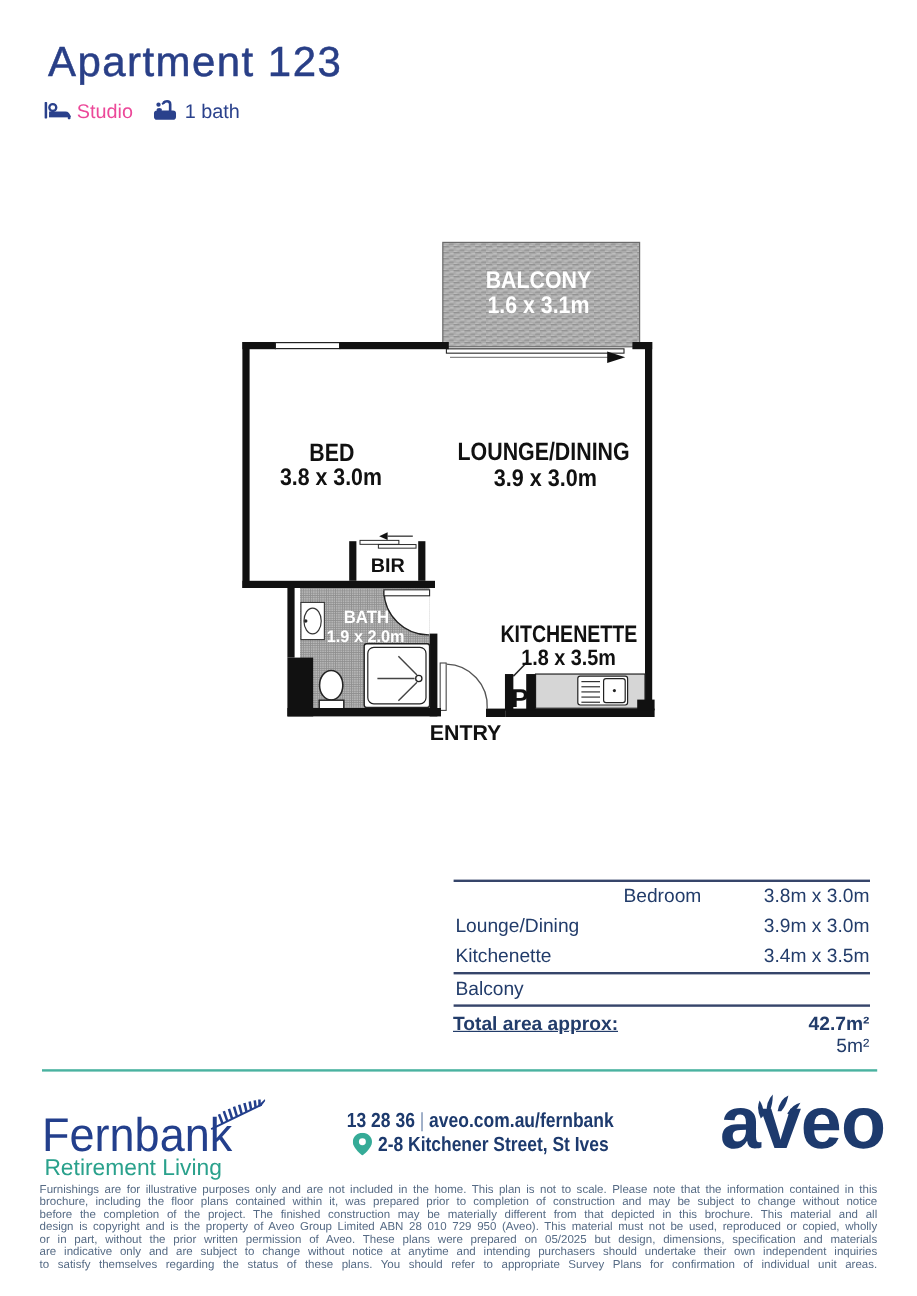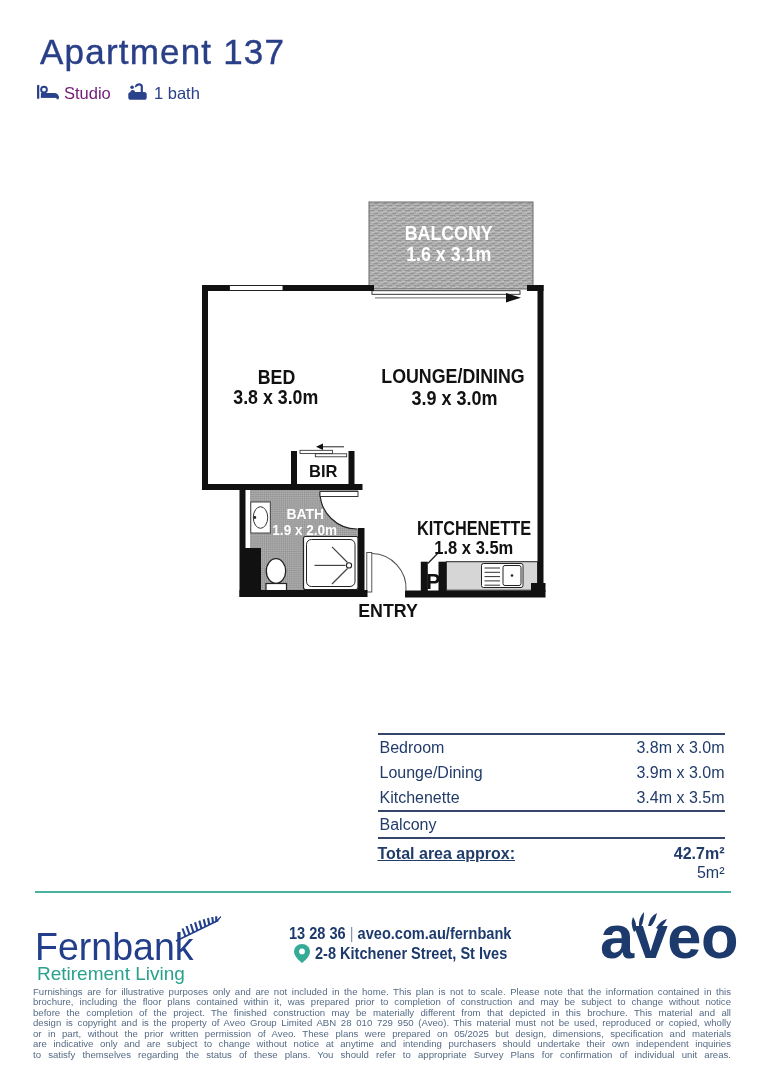--- a/index.html
+++ b/index.html
@@ -2,31 +2,31 @@
 <html><head>
 <meta charset="utf-8">
 <style>
   html,body{margin:0;padding:0;background:#fff;}
   body{width:764px;height:1080px;position:relative;font-family:"Liberation Sans",sans-serif;overflow:hidden;}
   .abs{position:absolute;}
 </style>
 </head>
 <body>
 
-<div class="abs" style="left:40px;top:32px;font-size:35px;color:#293f87;letter-spacing:1.2px;-webkit-text-stroke:0.4px #293f87;">Apartment 137</div>
+<div class="abs" style="left:40px;top:32px;font-size:35px;color:#293f87;letter-spacing:1.2px;-webkit-text-stroke:0.4px #293f87;">Apartment 123</div>
 
 <svg class="abs" style="left:36.5px;top:85px" width="23" height="14.5" viewBox="0 0 23 14.5">
   <rect x="0" y="0" width="2.3" height="13.8" rx="0.6" fill="#2a418c"></rect>
   <circle cx="7" cy="4.6" r="2.9" fill="none" stroke="#2a418c" stroke-width="1.9"></circle>
   <path d="M3.9 7.9 H17.5 a4.2 4.2 0 0 1 4.2 4.2 V12.4 H3.9 Z" fill="#2a418c"></path>
   <rect x="3.9" y="11.2" width="17.8" height="1.6" fill="#2a418c"></rect>
   <rect x="19.5" y="11.5" width="2.2" height="2.8" rx="0.5" fill="#2a418c"></rect>
 </svg>
 
-<div class="abs" style="left:64px;top:84px;font-size:16.5px;color:#701a75;">Studio</div>
+<div class="abs" style="left:64px;top:84px;font-size:16.5px;color:#ec4899;">Studio</div>
 
 <svg class="abs" style="left:127.5px;top:83px" width="19" height="17" viewBox="0 0 19 17">
   <circle cx="4.1" cy="4.2" r="1.8" fill="#2a418c"></circle>
   <ellipse cx="4.7" cy="8.6" rx="2.3" ry="1.5" fill="#2a418c"></ellipse>
   <path d="M13.8 10 V3.8 Q13.8 1.4 11.2 1.4 Q9.3 1.4 8.3 2.7" fill="none" stroke="#2a418c" stroke-width="2.2"></path>
   <polygon points="6.6,3.2 8.7,1.2 10,2.6 7.6,4.4" fill="#2a418c"></polygon>
   <rect x="0.3" y="9" width="18.4" height="7.8" rx="2.6" fill="#2a418c"></rect>
 </svg>
 
 <div class="abs" style="left:154px;top:84px;font-size:16.5px;color:#2a418c;">1 bath</div>
@@ -180,21 +180,21 @@
   <g fill="#111" font-weight="bold" text-anchor="middle">
     <text x="453" y="383" font-size="21" textLength="143.4" lengthAdjust="spacingAndGlyphs">LOUNGE/DINING</text>
     <text x="454.5" y="405" font-size="20" textLength="86" lengthAdjust="spacingAndGlyphs">3.9 x 3.0m</text>
   </g>
 </svg>
 
 <div class="abs" style="left:377.5px;top:0;width:347px;height:0;color:#223c6a;font-size:16px;">
 
   <div class="abs" style="left:0;top:732.6px;width:347px;height:2.3px;background:#36456a;"></div>
 
-  <div class="abs" style="left:0;top:739.2px;width:347px;"><span style="margin-left:2px;">Bedroom</span><span style="position:absolute;right:0;">3.8m x 3.0m</span></div>
+  <div class="abs" style="left:0;top:739.2px;width:347px;text-align:center;"><span style="margin-left:2px;">Bedroom</span><span style="position:absolute;right:0;">3.8m x 3.0m</span></div>
 
   <div class="abs" style="left:0;top:763.6px;width:347px;"><span style="margin-left:2px;">Lounge/Dining</span><span style="position:absolute;right:0;">3.9m x 3.0m</span></div>
 
   <div class="abs" style="left:0;top:788.5px;width:347px;"><span style="margin-left:2px;">Kitchenette</span><span style="position:absolute;right:0;">3.4m x 3.5m</span></div>
 
   <div class="abs" style="left:0;top:809.9px;width:347px;height:2px;background:#36456a;"></div>
 
   <div class="abs" style="left:0;top:815.9px;width:347px;"><span style="margin-left:2px;">Balcony</span><span style="position:absolute;right:0;margin-top:48px;">5m²</span></div>
 
   <div class="abs" style="left:0;top:836.6px;width:347px;height:2.2px;background:#36456a;"></div>

